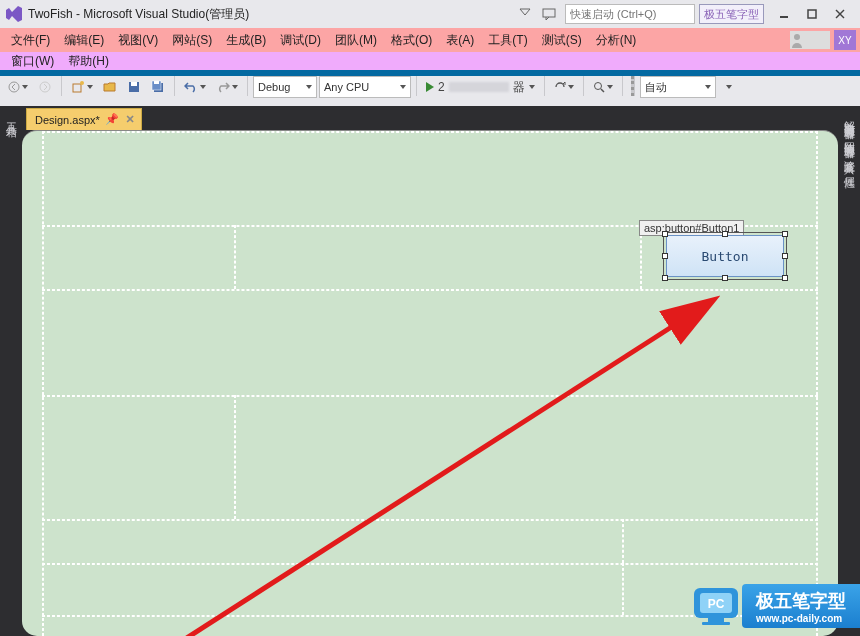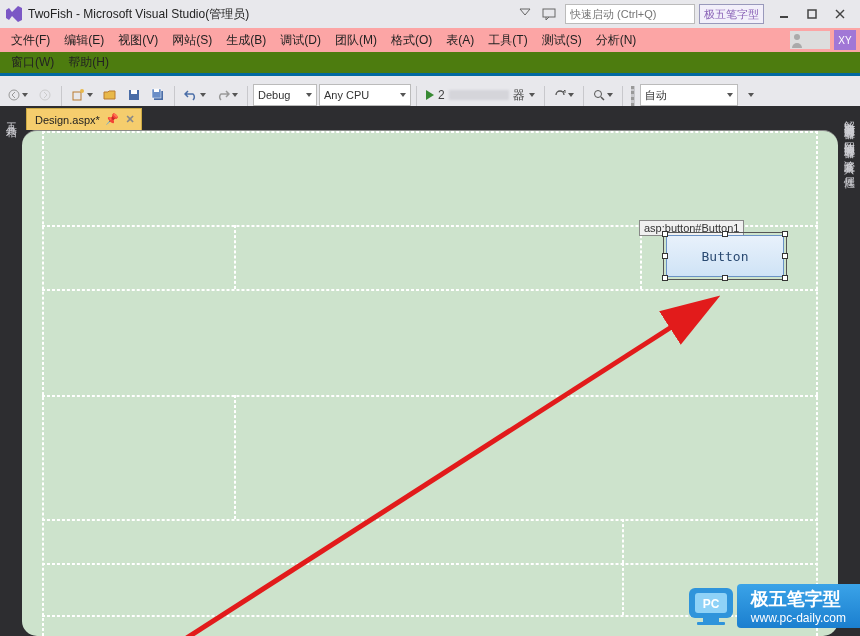--- a/index.html
+++ b/index.html
@@ -16,24 +16,24 @@
   .win-btn { width: 28px; height: 20px; display: flex; align-items: center; justify-content: center; color: #555; }
 
   
   .menu-bar { height: 24px; background: #fca5a5; display: flex; align-items: center; padding: 0 4px; }
   .menu-item { padding: 3px 7px; font-size: 12px; color: #222; }
   .avatar-box { width: 40px; height: 18px; background: #ddd; margin-left: 4px; position:relative; }
   .avatar-box::before { content:""; position:absolute; left:4px; top:3px; width:6px; height:6px; border-radius:50%; background:#aaa;}
   .avatar-box::after { content:""; position:absolute; left:2px; bottom:1px; width:10px; height:5px; border-radius:5px 5px 0 0; background:#aaa;}
   .xy-box { width: 22px; height: 20px; background:#a177d6; color:#fff; font-size:10px; display:flex; align-items:center; justify-content:center; margin-left:4px; }
 
-  .menu-row2 { height: 24px; background: #4d7c0f; display: flex; align-items: center; padding: 0 4px; border-bottom:3px solid #0369a1;}
-
-  
-  .toolbar { height: 30px; background: #e8e8ec; display: flex; align-items: flex-end; padding: 0 4px; gap: 2px; }
+  .menu-row2 { height: 24px; background: #f0abfc; display: flex; align-items: center; padding: 0 4px; border-bottom:6px solid #0369a1;}
+
+  
+  .toolbar { height: 30px; background: #e8e8ec; display: flex; align-items: flex-start; padding: 0 4px; gap: 2px; }
   .tool-btn { min-width: 22px; height: 22px; padding: 0 4px; display: flex; align-items: center; justify-content: center; color:#444; position:relative;}
   .tool-sep { width: 1px; height: 20px; background: #c8c8cc; margin: 0 3px; }
   .tool-combo { height: 22px; border: 1px solid #bbb; background: #fff; display: flex; align-items: center; padding: 0 4px; font-size: 11px; color:#333; }
   .tool-combo .caret { margin-left: 6px; }
   .caret { width:0; height:0; border-left:3px solid transparent; border-right:3px solid transparent; border-top:4px solid #555; display:inline-block;}
   .play { width:0; height:0; border-top:5px solid transparent; border-bottom:5px solid transparent; border-left:8px solid #388a34; margin-right:4px;}
   .split-dd { display:flex; align-items:center; }
   .split-dd .caret { margin-left:2px; }
 
   
@@ -61,21 +61,21 @@
   .handle { position:absolute; width:6px; height:6px; background:#fff; border:1px solid #333; }
   .sel-border { position:absolute; border:1px solid #555; pointer-events:none; }
 
   
   .arrow-svg { position:absolute; pointer-events:none; }
 
   
   .watermark { position:absolute; right:0; bottom:8px; height:44px; display:flex; align-items:center; }
   .wm-icon { width:60px; height:44px; }
   .wm-text { background:linear-gradient(#3aa3e8,#1b7fcf); color:#fff; font-size:18px; font-weight:bold; height:44px; display:flex; flex-direction:column; justify-content:center; padding:0 14px; border-top-left-radius:4px; border-bottom-left-radius:4px; margin-left:-6px;}
-  .wm-sub { font-size:12px; font-weight:normal; }
+  .wm-sub { font-size:10px; font-weight:bold; }
 </style>
 </head>
 <body>
 
 <div class="title-bar">
   <span class="vs-logo">
     <svg width="16" height="16" viewBox="0 0 16 16">
         <path d="M0 4 L3 2 L6 6 L12 0 L16 2 V14 L12 16 L6 10 L3 14 L0 12 Z" fill="#7b57c5"></path>
       </svg>
   </span>
@@ -218,21 +218,21 @@
   <span class="tool-sep"></span>
   <span class="tool-btn split-dd">
       <svg width="12" height="12">
         <circle cx="5" cy="5" r="3.5" fill="none" stroke="#555"></circle>
         <line x1="8" y1="8" x2="11" y2="11" stroke="#555" stroke-width="1.5"></line>
       </svg>
       <span class="caret"></span>
     </span>
   <span class="tool-sep"></span>
   <span class="tool-sep" style="border-left:3px dotted #999;width:4px;"></span>
-  <span class="tool-combo" style="width:98px;">
+  <span class="tool-combo" style="width:76px;">
       <span>自动</span>
       <span class="title-spacer"></span>
       <span class="caret"></span>
     </span>
   <span class="tool-btn">
       <span class="caret"></span>
     </span>
 </div>
 
 <div class="workspace">

